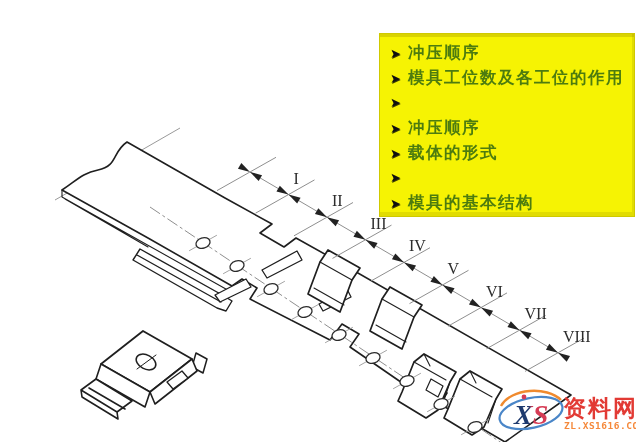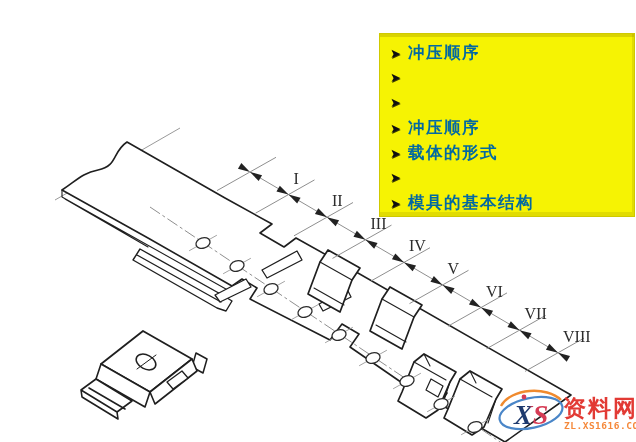--- a/index.html
+++ b/index.html
@@ -7,21 +7,21 @@
          font-family:"Liberation Sans",sans-serif;}
   #drawing{position:absolute;left:0;top:0;}
   
   .panel{position:absolute;left:379px;top:33px;width:256px;height:184px;
          background:#f6f303;border:1px solid #cfc900;box-sizing:border-box;
          box-shadow:inset 0 3px 0 rgba(150,140,0,.30), inset -2px -4px 0 rgba(150,140,0,.22);
          padding:6px 4px 4px 10px;}
   .bullet-row{display:flex;align-items:baseline;height:25px;line-height:25px;white-space:nowrap;}
   .bmark{color:#101010;font-size:13px;margin-right:7px;flex:0 0 auto;
          text-shadow:0.5px 0.5px 0 #3a3a00;}
-  .btext{color:#0369a1;font-size:16.5px;font-weight:bold;letter-spacing:1.5px;
+  .btext{color:#4d7c0f;font-size:16.5px;font-weight:bold;letter-spacing:1.5px;
          font-family:"Liberation Sans",sans-serif;}
   
   .watermark{position:absolute;left:497px;top:384px;width:139px;height:50px;}
   .station-label{font-family:"Liberation Serif",serif;}
 </style>
 </head>
 <body>
 
 <div class="stage">
 
@@ -136,20 +136,21 @@
       </g>
   </svg>
 
   <div class="panel" id="panel" style="background: rgb(246, 243, 3);">
     <div class="bullet-row">
       <span class="bmark">➤</span>
       <span class="btext">冲压顺序</span>
     </div>
     <div class="bullet-row">
       <span class="bmark">➤</span>
+      <span class="btext">模具工位数及各工位的作用</span>
     </div>
     <div class="bullet-row">
       <span class="bmark">➤</span>
     </div>
     <div class="bullet-row">
       <span class="bmark">➤</span>
       <span class="btext">冲压顺序</span>
     </div>
     <div class="bullet-row">
       <span class="bmark">➤</span>

